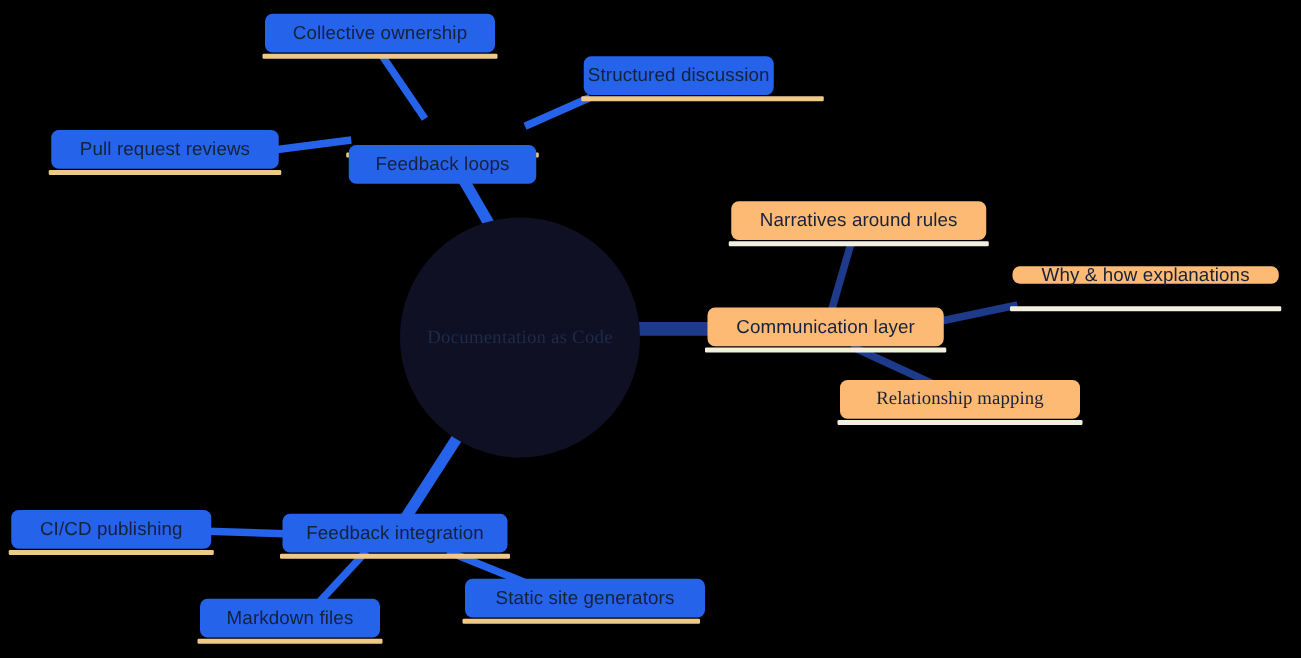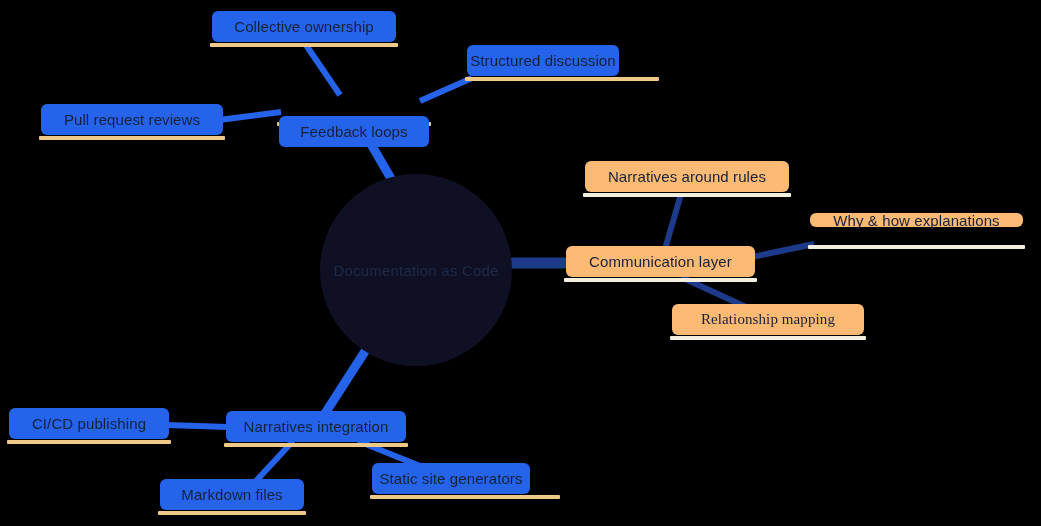--- a/index.html
+++ b/index.html
@@ -62,20 +62,21 @@
     display: flex;
     align-items: center;
     justify-content: center;
     z-index: 3;
   }
   .center-node .label {
     color: #1d2b4a;
     font-size: 15px;
     white-space: nowrap;
     letter-spacing: 0.2px;
+    font-family: Liberation Serif, serif;
   }
 </style>
 </head>
 <body>
 
 <div id="canvas">
 
   <svg id="edges" xmlns="http://www.w3.org/2000/svg" viewBox="0 0 1041 526">
       <line x1="393" y1="182" x2="357" y2="120" stroke="#2563eb" stroke-width="9" stroke-linecap="butt"></line>
       <line x1="508" y1="263" x2="570" y2="263" stroke="#1e3a8a" stroke-width="11" stroke-linecap="butt"></line>
@@ -123,29 +124,29 @@
       <div class="underline cream" style="left: 808px; top: 245px; width: 217px;"></div>
       <div class="node navy" style="left: 810px; top: 213px; width: 213px; height: 14px;">
         <span class="label">Why &amp; how explanations</span>
       </div>
       <div class="underline cream" style="left: 670px; top: 336px; width: 196px;"></div>
       <div class="node navy" style="left: 672px; top: 304px; width: 192px; height: 31px; font-family: Liberation Serif, serif;">
         <span class="label">Relationship mapping</span>
       </div>
       <div class="underline tan" style="left: 224px; top: 443px; width: 184px;"></div>
       <div class="node bright" style="left: 226px; top: 411px; width: 180px; height: 31px;">
-        <span class="label">Narratives integration</span>
+        <span class="label">Feedback integration</span>
       </div>
       <div class="underline tan" style="left: 7px; top: 440px; width: 164px;"></div>
       <div class="node bright" style="left: 9px; top: 408px; width: 160px; height: 31px;">
         <span class="label">CI/CD publishing</span>
       </div>
       <div class="underline tan" style="left: 158px; top: 511px; width: 148px;"></div>
       <div class="node bright" style="left: 160px; top: 479px; width: 144px; height: 31px;">
         <span class="label">Markdown files</span>
       </div>
       <div class="underline tan" style="left: 370px; top: 495px; width: 190px;"></div>
-      <div class="node bright" style="left: 372px; top: 463px; width: 158px; height: 31px;">
+      <div class="node bright" style="left: 372px; top: 463px; width: 192px; height: 31px;">
         <span class="label">Static site generators</span>
       </div>
     </div>
 
 </div>
 
 </body></html>

